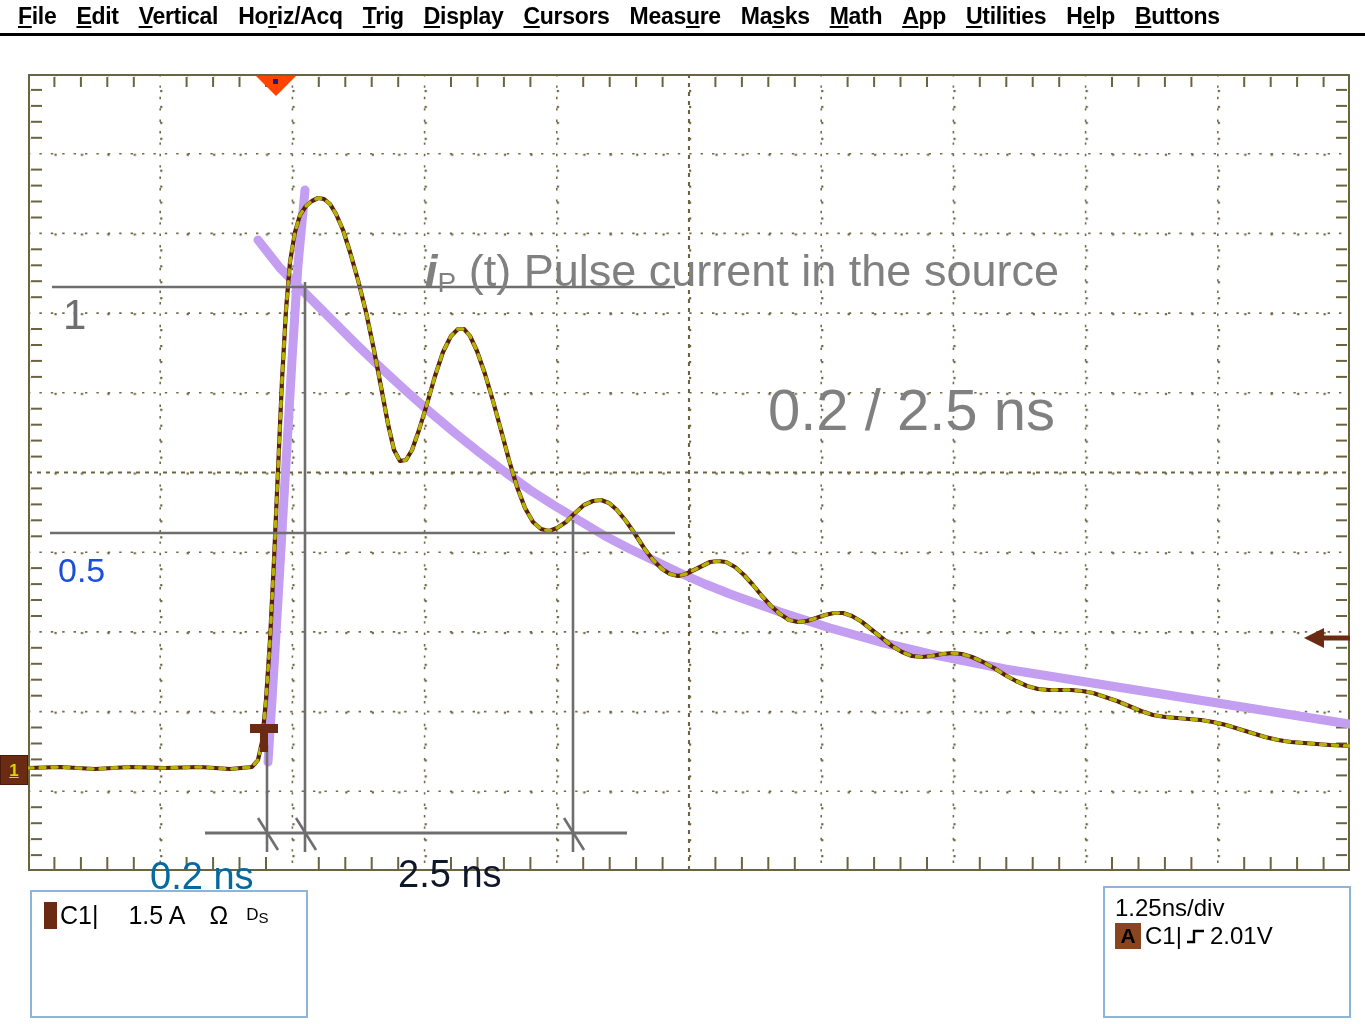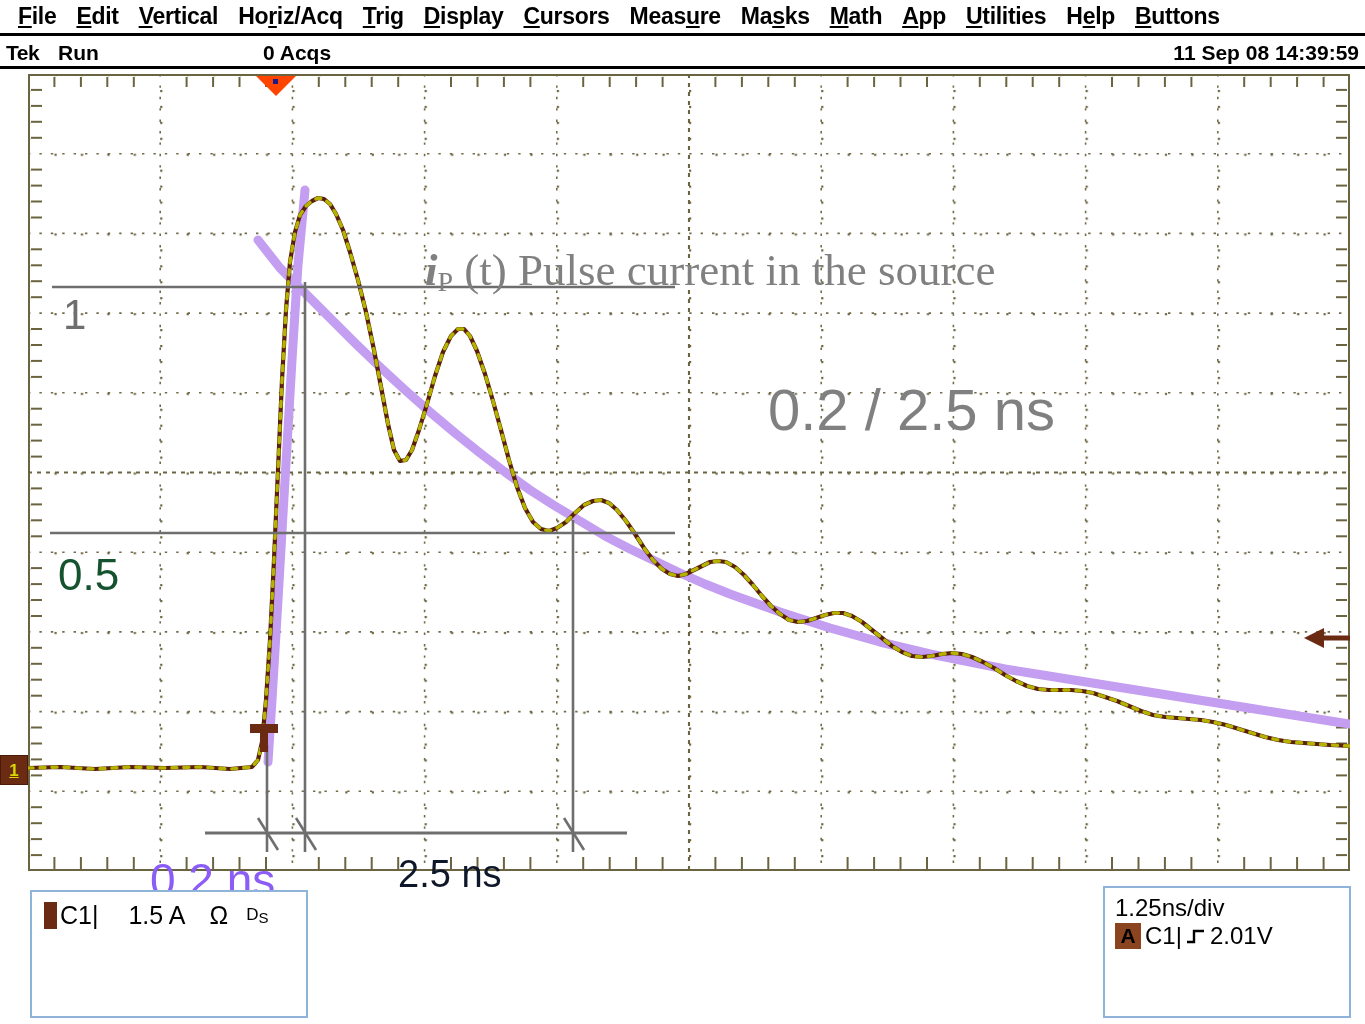--- a/index.html
+++ b/index.html
@@ -104,48 +104,47 @@
   .anno {
     position: absolute;
     color: #808080;
     font-family: "Liberation Sans", sans-serif;
     white-space: nowrap;
     line-height: 1;
   }
   .anno-title {
     left: 425px; top: 176px;
     font-size: 45px;
-    font-family: Liberation Serif, serif;
   }
   .anno-title .ip {
     font-style: italic;
     font-weight: 700;
   }
   .anno-title .sub {
     font-size: 28px;
     vertical-align: -6px;
   }
   .anno-ratio {
     left: 768px; top: 309px;
     font-size: 58px;
   }
   .anno-lvl1 {
     left: 63px; top: 222px;
     font-size: 42px;
     color: #6e6e6e;
   }
   .anno-lvl05 {
     left: 58px; top: 481px;
-    font-size: 44px;
-    color: #14532d;
+    font-size: 34px;
+    color: #1d4ed8;
   }
   .anno-t1 {
     left: 150px; top: 785px;
-    font-size: 46px;
-    color: #8b5cf6;
+    font-size: 38px;
+    color: #0369a1;
   }
   .anno-t2 {
     left: 398px; top: 783px;
     font-size: 38px;
     color: #0f172a;
   }
 
   
   .panel {
     position: absolute;
@@ -216,26 +215,20 @@
       <div class="menu-item"><u>C</u>ursors</div>
       <div class="menu-item">Meas<u>u</u>re</div>
       <div class="menu-item">Ma<u>s</u>ks</div>
       <div class="menu-item"><u>M</u>ath</div>
       <div class="menu-item"><u>A</u>pp</div>
       <div class="menu-item"><u>U</u>tilities</div>
       <div class="menu-item">H<u>e</u>lp</div>
       <div class="menu-item"><u>B</u>uttons</div>
     </div>
 
-  <div class="statusbar">
-    <div class="st-tek">Tek</div>
-    <div class="st-run">Run</div>
-    <div class="st-acqs">0 Acqs</div>
-    <div class="st-date">11 Sep 08 14:39:59</div>
-  </div>
 
   <div class="scope-area">
 
     <div class="graticule">
       <svg class="grat-svg" width="1322" height="797" viewBox="0 0 1322 797" xmlns="http://www.w3.org/2000/svg">
         <defs>
 
           <pattern id="dotgrid" x="0" y="0" width="132.2" height="79.7" patternUnits="userSpaceOnUse">
             <g fill="#6b6440">
               <rect x="0" y="15.94" width="2.2" height="2.2"></rect>

